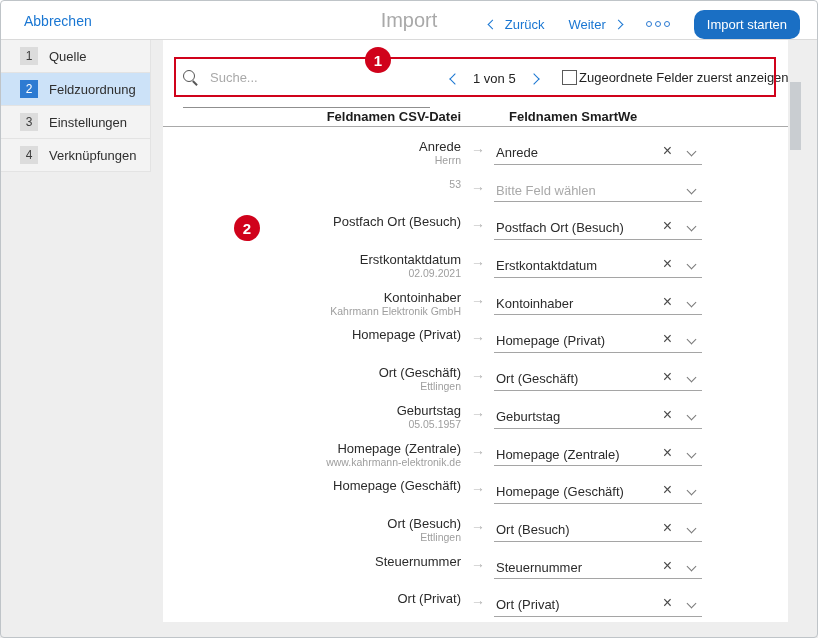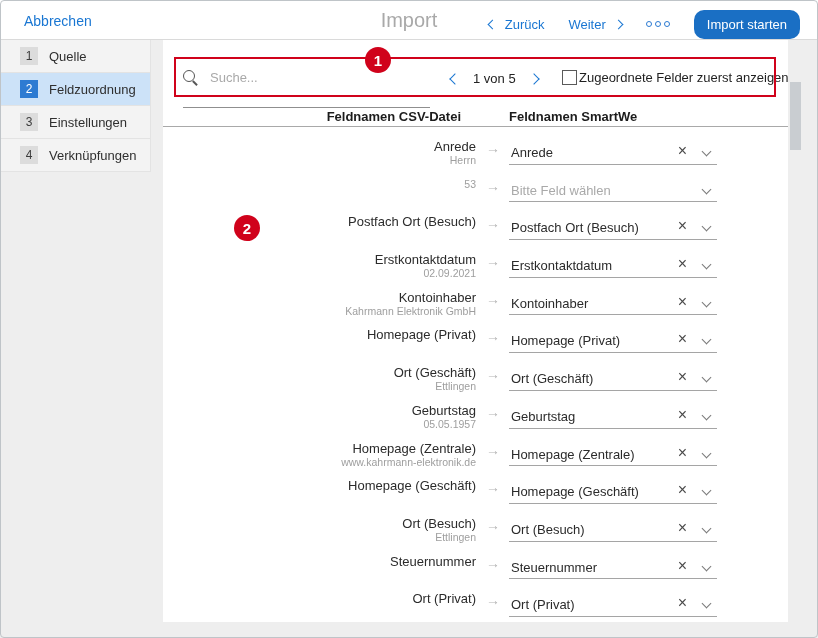--- a/index.html
+++ b/index.html
@@ -56,21 +56,21 @@
   .checkgroup { position:absolute; left:399px; top:30px; display:flex; align-items:center; gap:2px; }
   .checkbox { width:15px; height:15px; border:1px solid #5a5a5a; background:#fff; cursor:pointer; flex:none; }
   .check-label { font-size:13px; color:#1f1f1f; white-space:nowrap; }
 
   
   .table-header { position:absolute; left:0; top:69px; width:625px; height:18px; border-bottom:1px solid #a9a9a9; font-weight:bold; font-size:13px; color:#1c1c1c; }
   .th-csv { position:absolute; left:0; width:298px; text-align:right; }
   .th-smartwe { position:absolute; left:346px; }
 
   
-  .rows { position:absolute; left:0; top:87px; width:544px;margin-left:15px; }
+  .rows { position:absolute; left:0; top:87px; width:544px; }
   .maprow { position:relative; height:37.7px; }
   .cell-csv { position:absolute; left:0; top:13px; width:298px; text-align:right; }
   .csv-label { font-size:13px; color:#2b2b2b; line-height:14px; white-space:nowrap; }
   .csv-sample { font-size:10.5px; color:#9e9e9e; line-height:13px; white-space:nowrap; }
   .cell-arrow { position:absolute; left:303px; top:14px; width:24px; text-align:center; color:#b5b5b5; font-size:14px; line-height:14px; }
   .cell-map { position:absolute; left:331px; right:5px; top:14px; bottom:0; border-bottom:1px solid #a5a5a5; cursor:pointer; }
   .map-value { position:absolute; left:2px; top:4px; font-size:13px; color:#2b2b2b; white-space:nowrap; }
   .maprow.placeholder .map-value { color:#a9a9a9; }
   .icon-clear { position:absolute; right:30px; top:1px; font-size:16px; line-height:18px; color:#4a4a4a; cursor:pointer; }
   .icon-chevron { position:absolute; right:7px; top:7px; width:7px; height:7px; border:solid #7a7a7a; border-width:0 1.3px 1.3px 0; transform:rotate(45deg); cursor:pointer; }

